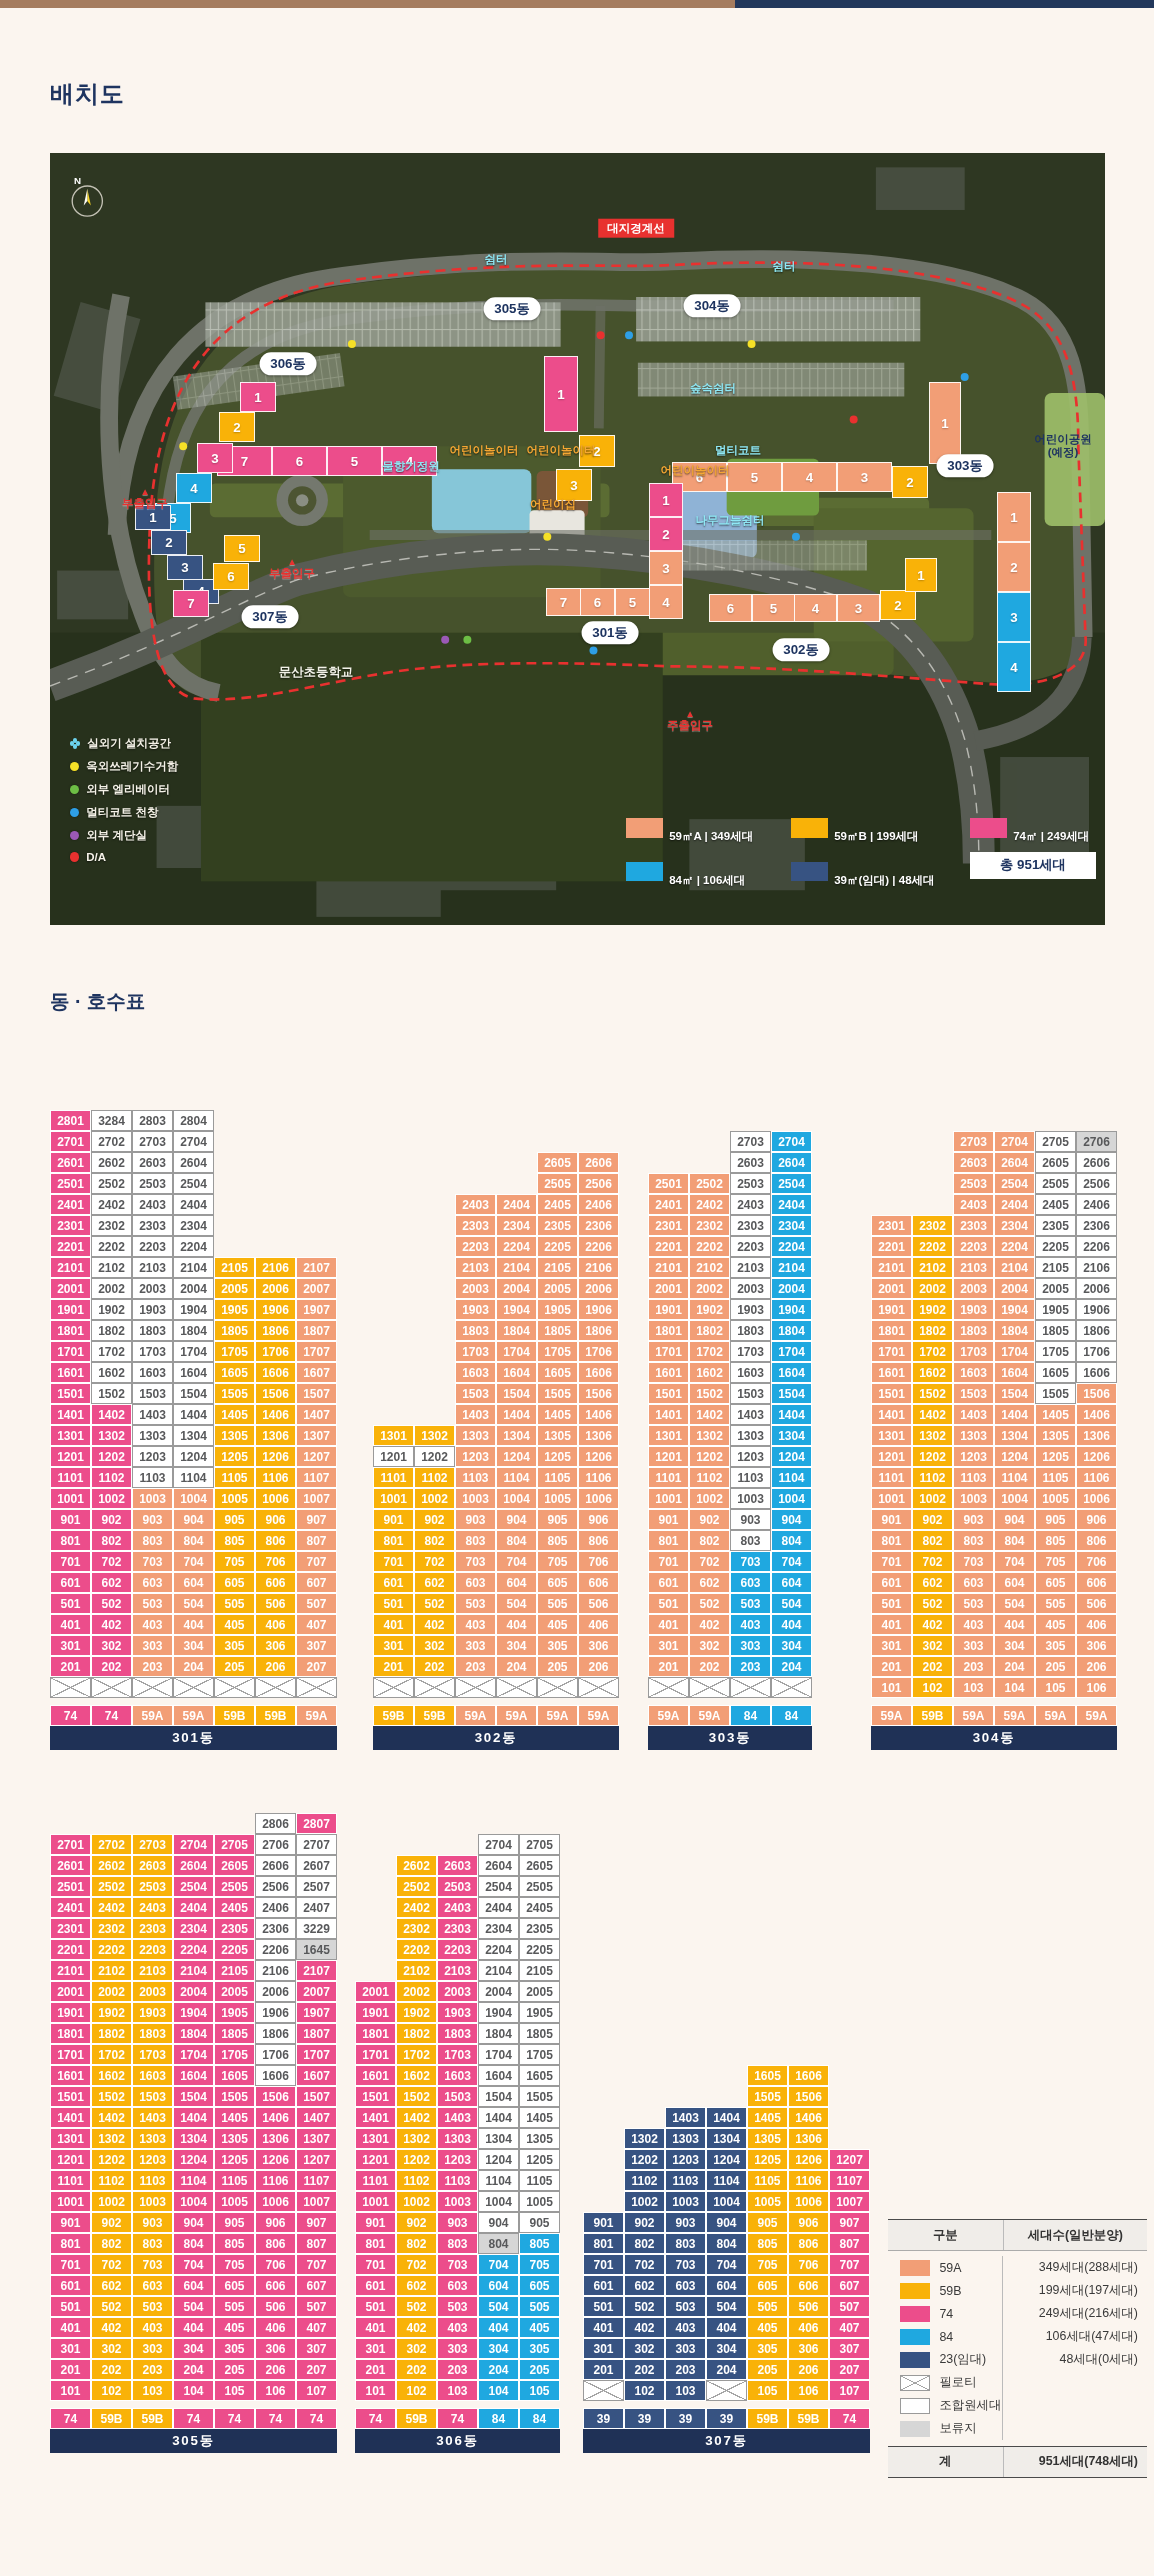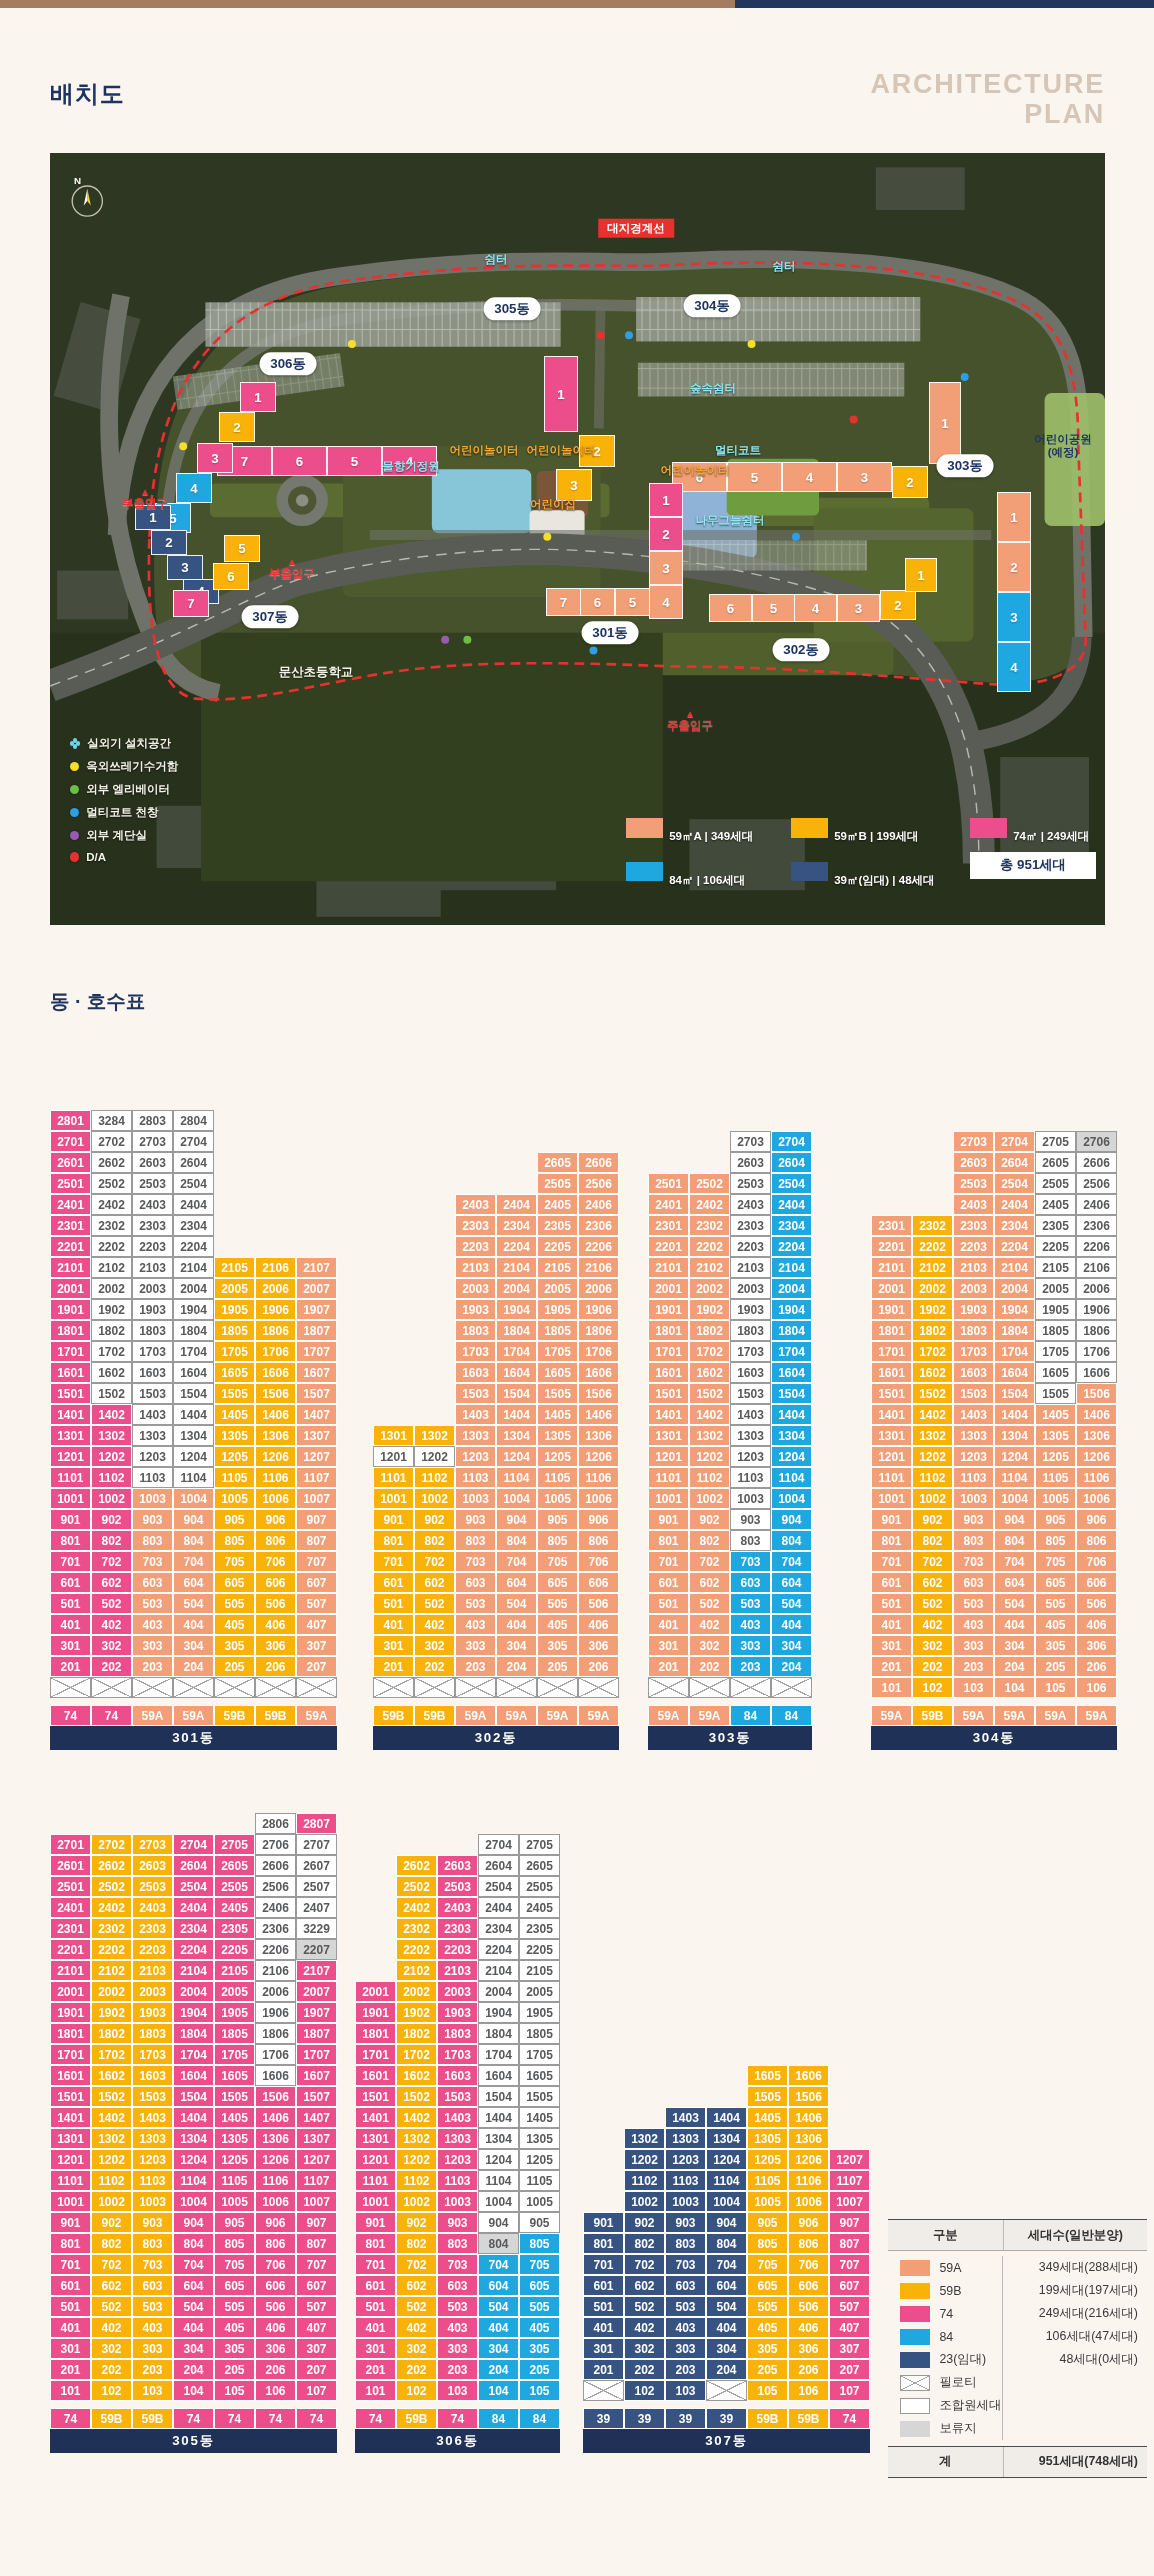--- a/index.html
+++ b/index.html
@@ -81,24 +81,20 @@
 </head>
 <body>
 
 <div id="page">
   <div class="topbar">
     <div class="brown"></div>
     <div class="navy"></div>
   </div>
 
   <div id="page-title">배치도</div>
-  <div id="eng-title">
-    <div>ARCHITECTURE</div>
-    <div>PLAN</div>
-  </div>
 
   <div id="map">
     <svg width="1055" height="772" viewBox="0 0 1188 869">
       <defs>
         <pattern id="pk" width="9" height="22" patternUnits="userSpaceOnUse">
           <rect width="9" height="22" fill="#9AA095"></rect>
           <rect x="0" y="0" width="1.2" height="22" fill="#C7CCC2"></rect>
           <rect x="0" y="0" width="9" height="1.2" fill="#C7CCC2"></rect>
         </pattern>
       </defs>
@@ -1269,21 +1265,21 @@
           <div class="c white">2306</div>
           <div class="c white">3229</div>
         </div>
         <div class="trow">
           <div class="c " style="background: rgb(236, 77, 139);">2201</div>
           <div class="c " style="background: rgb(249, 178, 8);">2202</div>
           <div class="c " style="background: rgb(249, 178, 8);">2203</div>
           <div class="c " style="background: rgb(236, 77, 139);">2204</div>
           <div class="c " style="background: rgb(236, 77, 139);">2205</div>
           <div class="c white">2206</div>
-          <div class="c gray">2207</div>
+          <div class="c gray">1645</div>
         </div>
         <div class="trow">
           <div class="c " style="background: rgb(236, 77, 139);">2101</div>
           <div class="c " style="background: rgb(249, 178, 8);">2102</div>
           <div class="c " style="background: rgb(249, 178, 8);">2103</div>
           <div class="c " style="background: rgb(236, 77, 139);">2104</div>
           <div class="c " style="background: rgb(236, 77, 139);">2105</div>
           <div class="c white">2106</div>
           <div class="c " style="background: rgb(236, 77, 139);">2107</div>
         </div>

